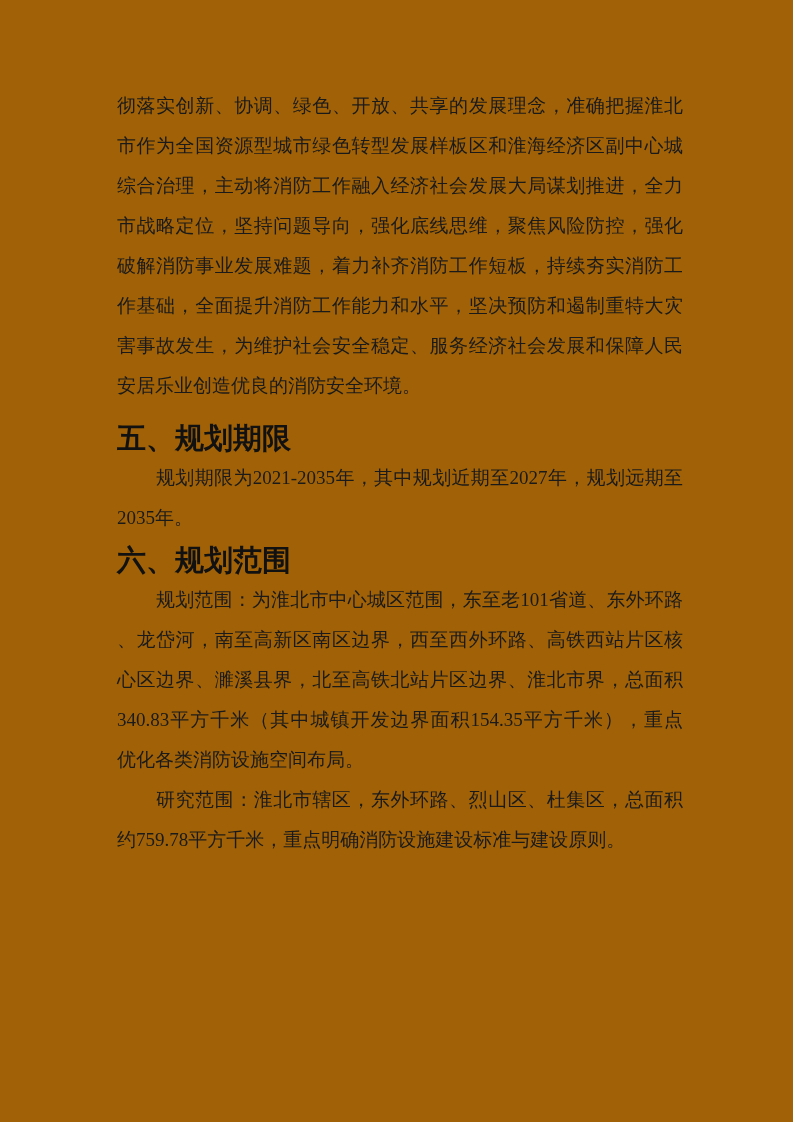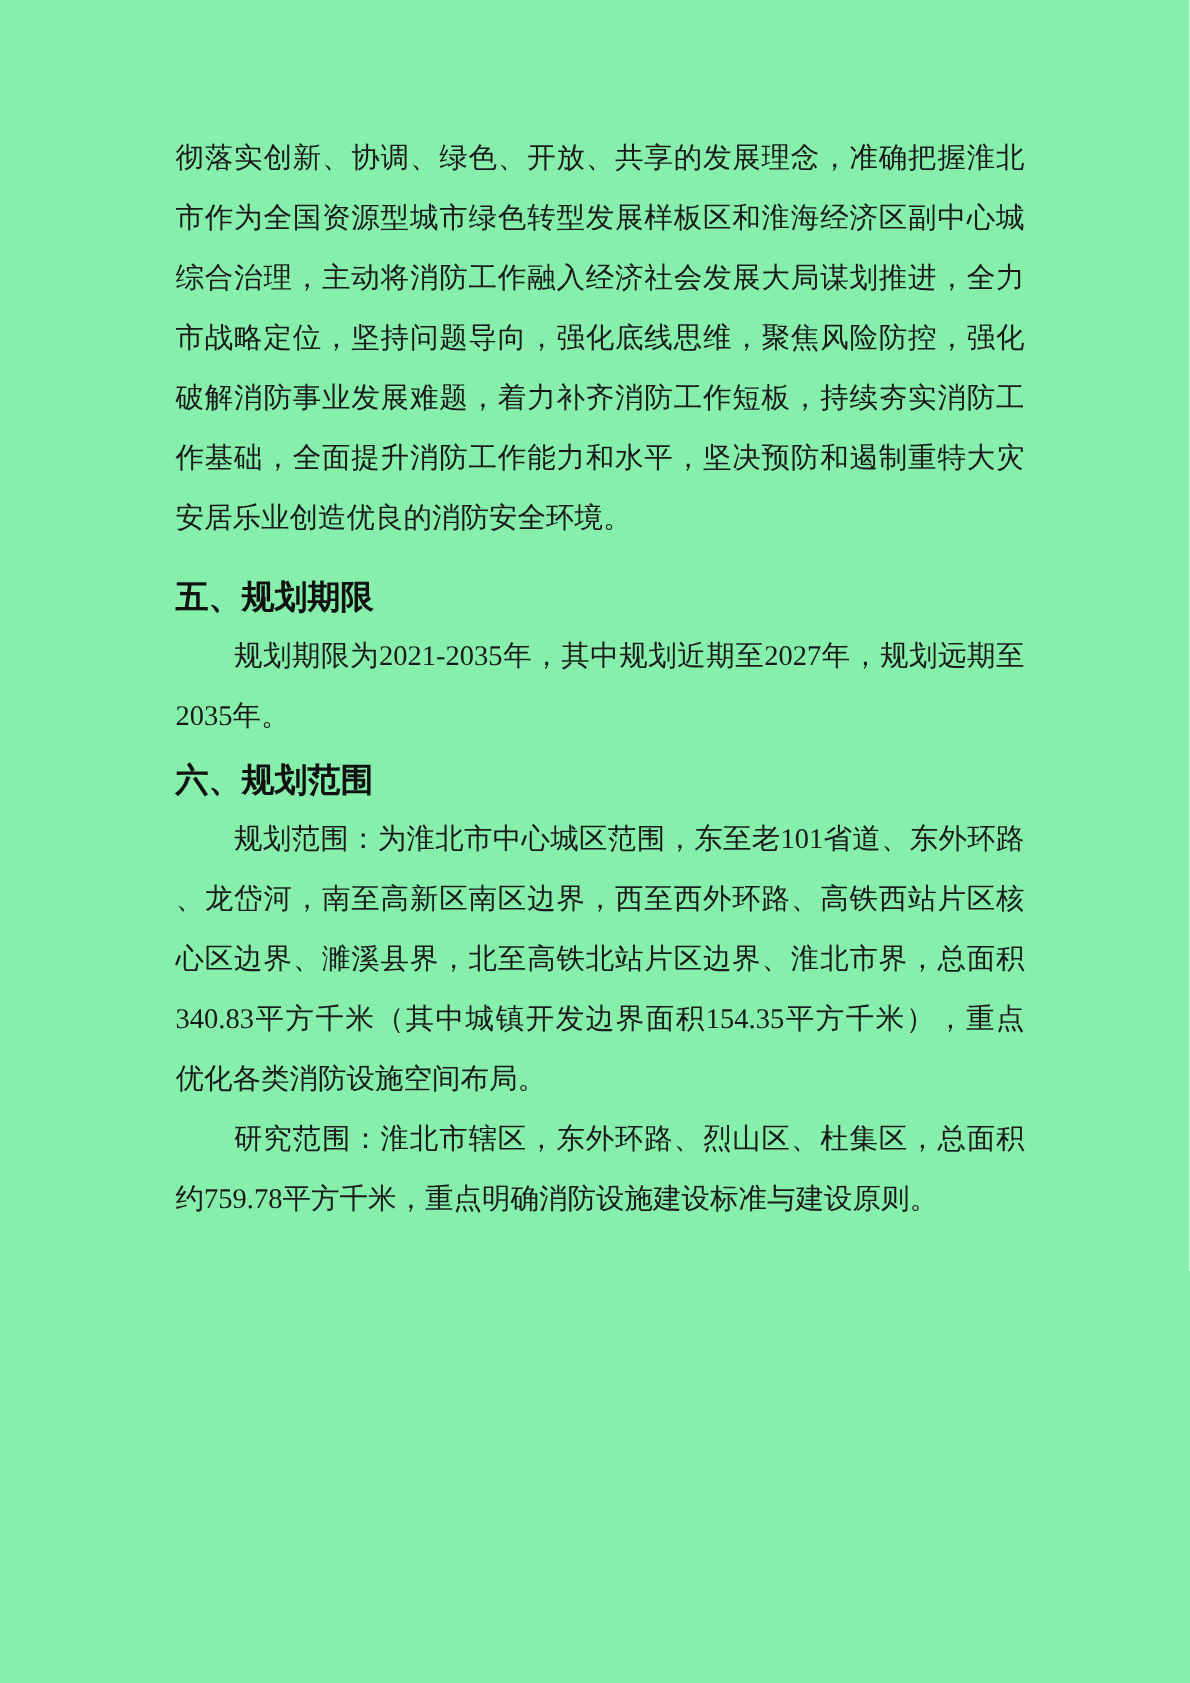--- a/index.html
+++ b/index.html
@@ -4,21 +4,21 @@
 <style>
   html, body {
     margin: 0;
     padding: 0;
     background: #ffffff;
   }
   .page {
     position: relative;
     width: 793px;
     height: 1122px;
-    background: #86efac;
+    background: #a16207;
     overflow: hidden;
     color: #1a1a1a;
   }
   .content {
     position: absolute;
     top: 86px;
     left: 117px;
     width: 566px;
   }
   .body-line {
@@ -33,21 +33,21 @@
   .body-line.last-line {
     text-align-last: left;
     white-space: normal;
   }
   .body-line.indent {
     text-indent: 39px;
   }
   .heading {
     font-family: "Liberation Sans", "DejaVu Sans", sans-serif;
     font-weight: 700;
-    font-size: 22px;
+    font-size: 29px;
     line-height: 40px;
     color: #111111;
     margin: 0;
     text-align: left;
     text-align-last: left;
   }
   .heading-5 { margin-top: 12px; }
   .heading-6 { margin-top: 2px; }
   .heading-7 { margin-top: 10px; }
   p, section { margin: 0; padding: 0; }
@@ -58,20 +58,21 @@
 <div class="page">
   <div class="content">
 
     <p>
       <span class="body-line" style="display:block">彻落实创新、协调、绿色、开放、共享的发展理念，准确把握淮北</span>
       <span class="body-line" style="display:block">市作为全国资源型城市绿色转型发展样板区和淮海经济区副中心城</span>
       <span class="body-line" style="display:block">综合治理，主动将消防工作融入经济社会发展大局谋划推进，全力</span>
       <span class="body-line" style="display:block">市战略定位，坚持问题导向，强化底线思维，聚焦风险防控，强化</span>
       <span class="body-line" style="display:block">破解消防事业发展难题，着力补齐消防工作短板，持续夯实消防工</span>
       <span class="body-line" style="display:block">作基础，全面提升消防工作能力和水平，坚决预防和遏制重特大灾</span>
+      <span class="body-line" style="display:block">害事故发生，为维护社会安全稳定、服务经济社会发展和保障人民</span>
       <span class="body-line last-line" style="display:block">安居乐业创造优良的消防安全环境。</span>
     </p>
 
     <section>
       <h2 class="heading heading-5">五、规划期限</h2>
       <p>
         <span class="body-line indent" style="display:block">规划期限为2021-2035年，其中规划近期至2027年，规划远期至</span>
         <span class="body-line last-line" style="display:block">2035年。</span>
       </p>
     </section>

